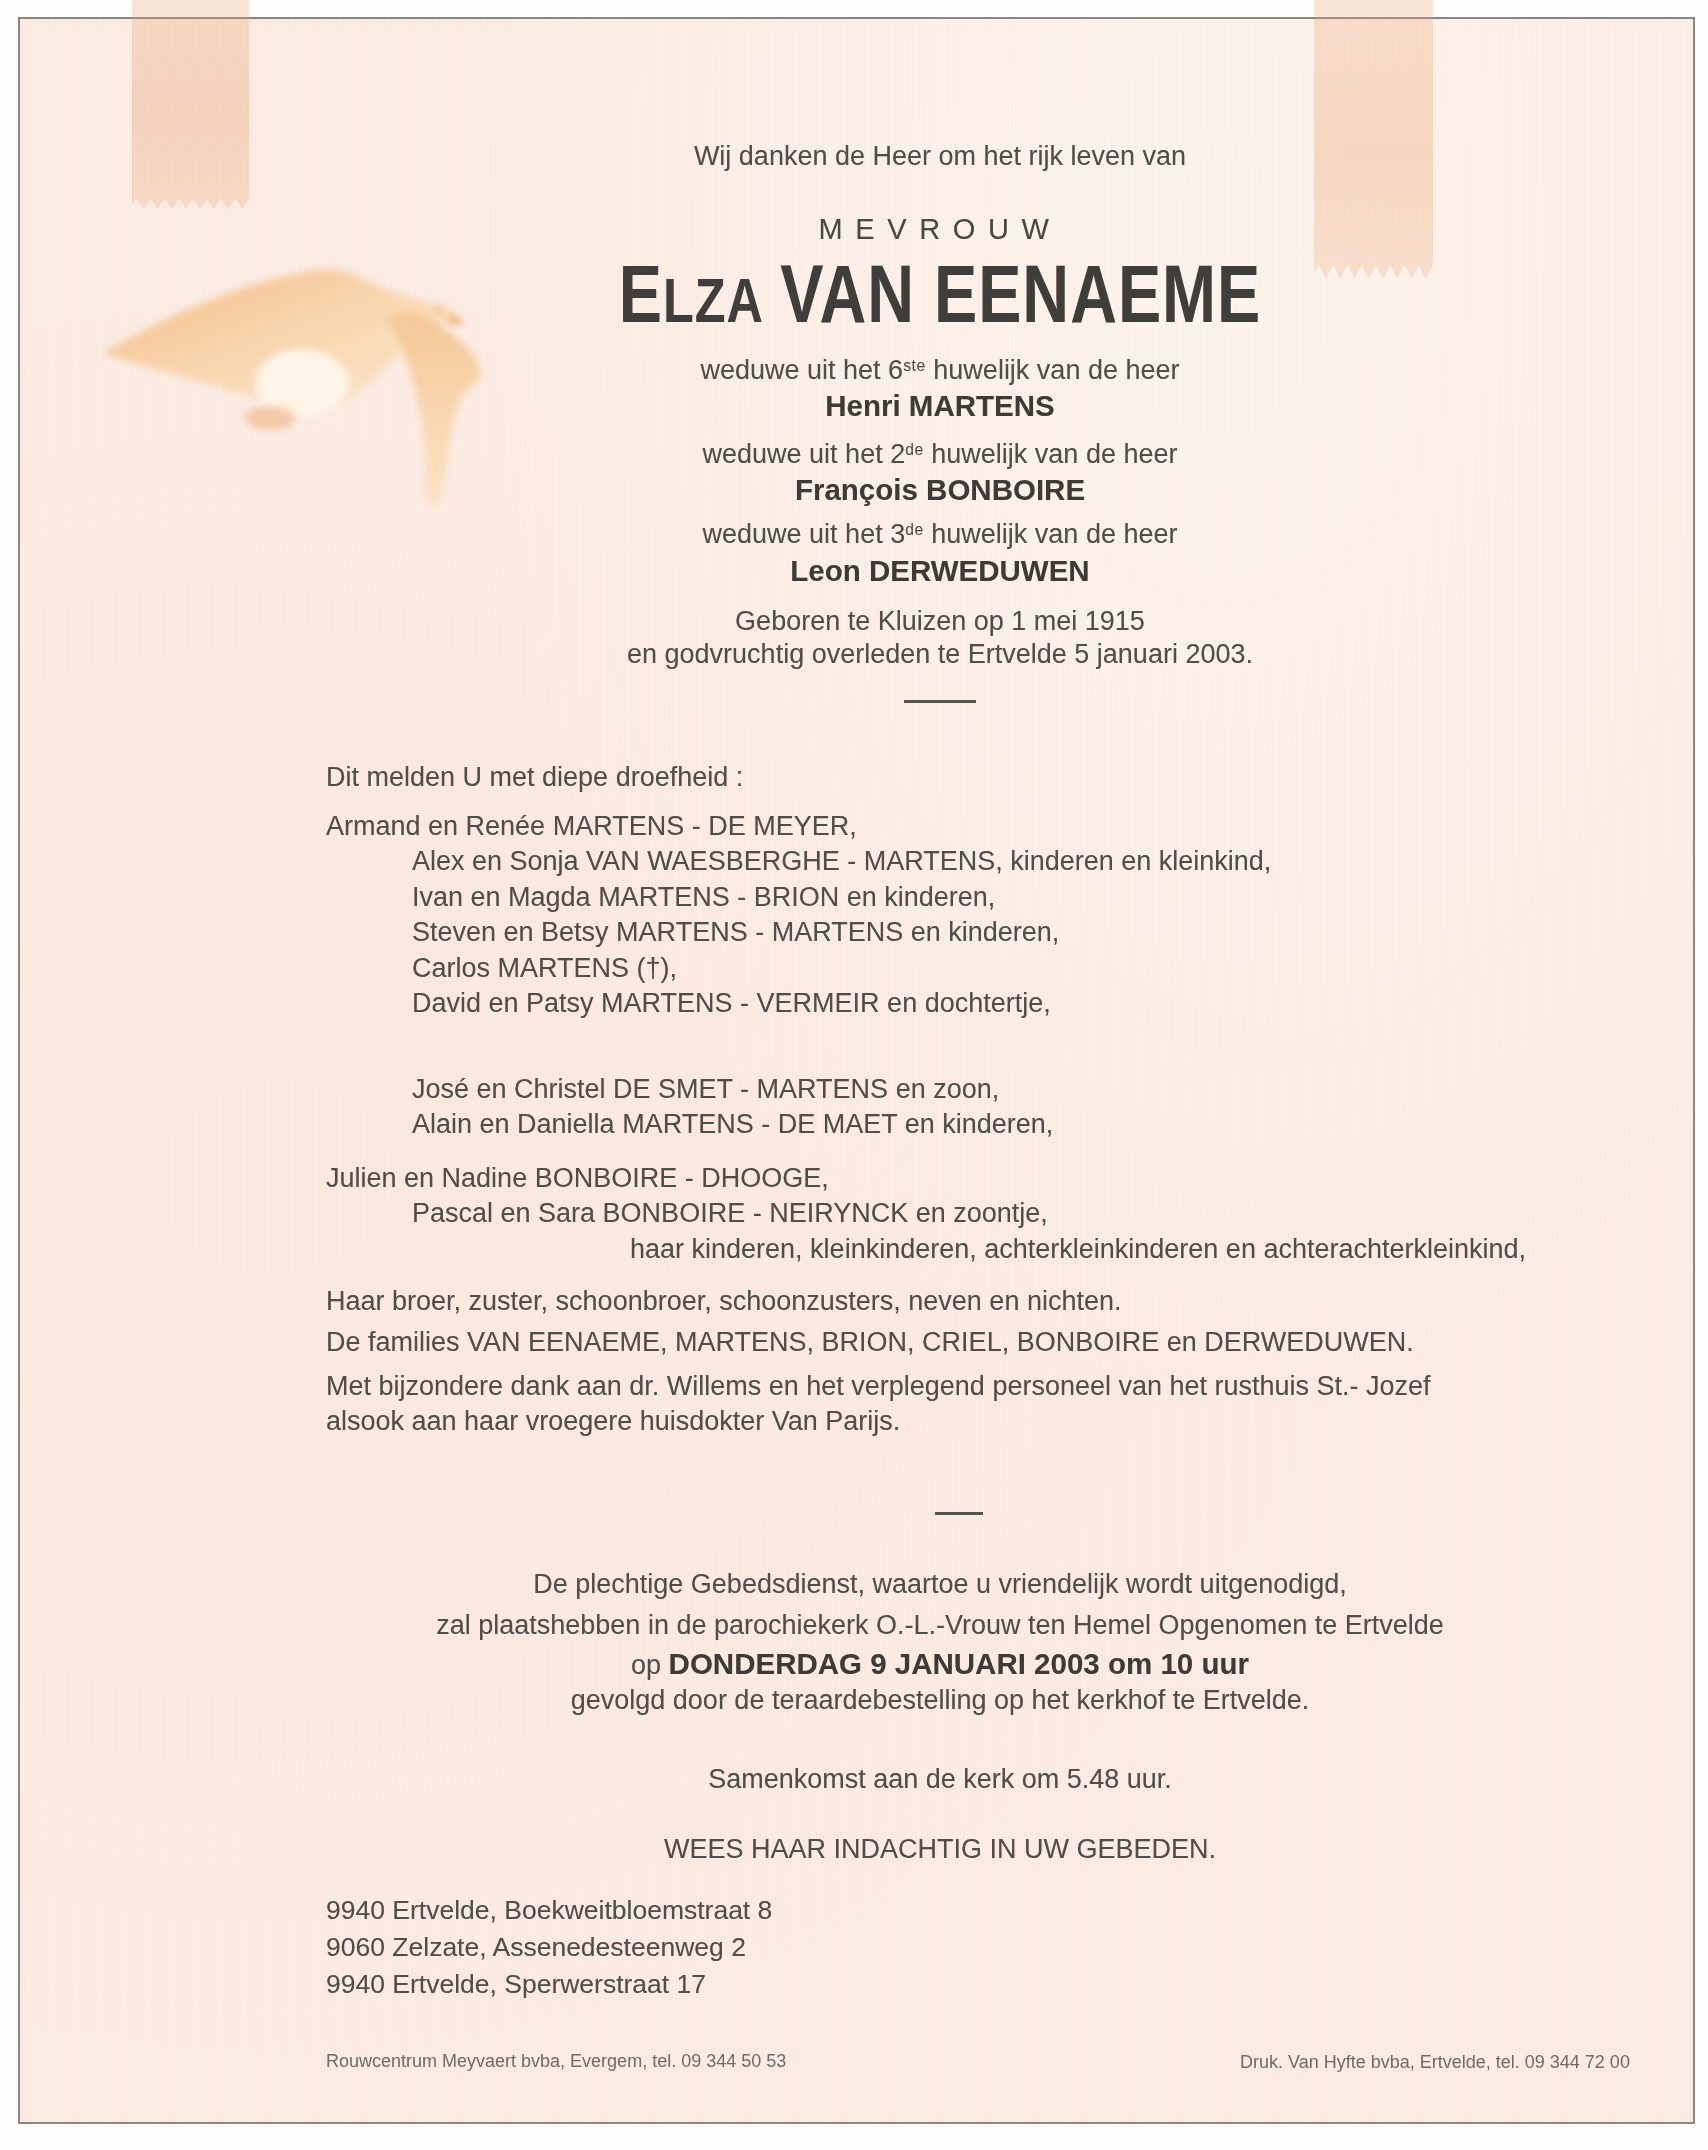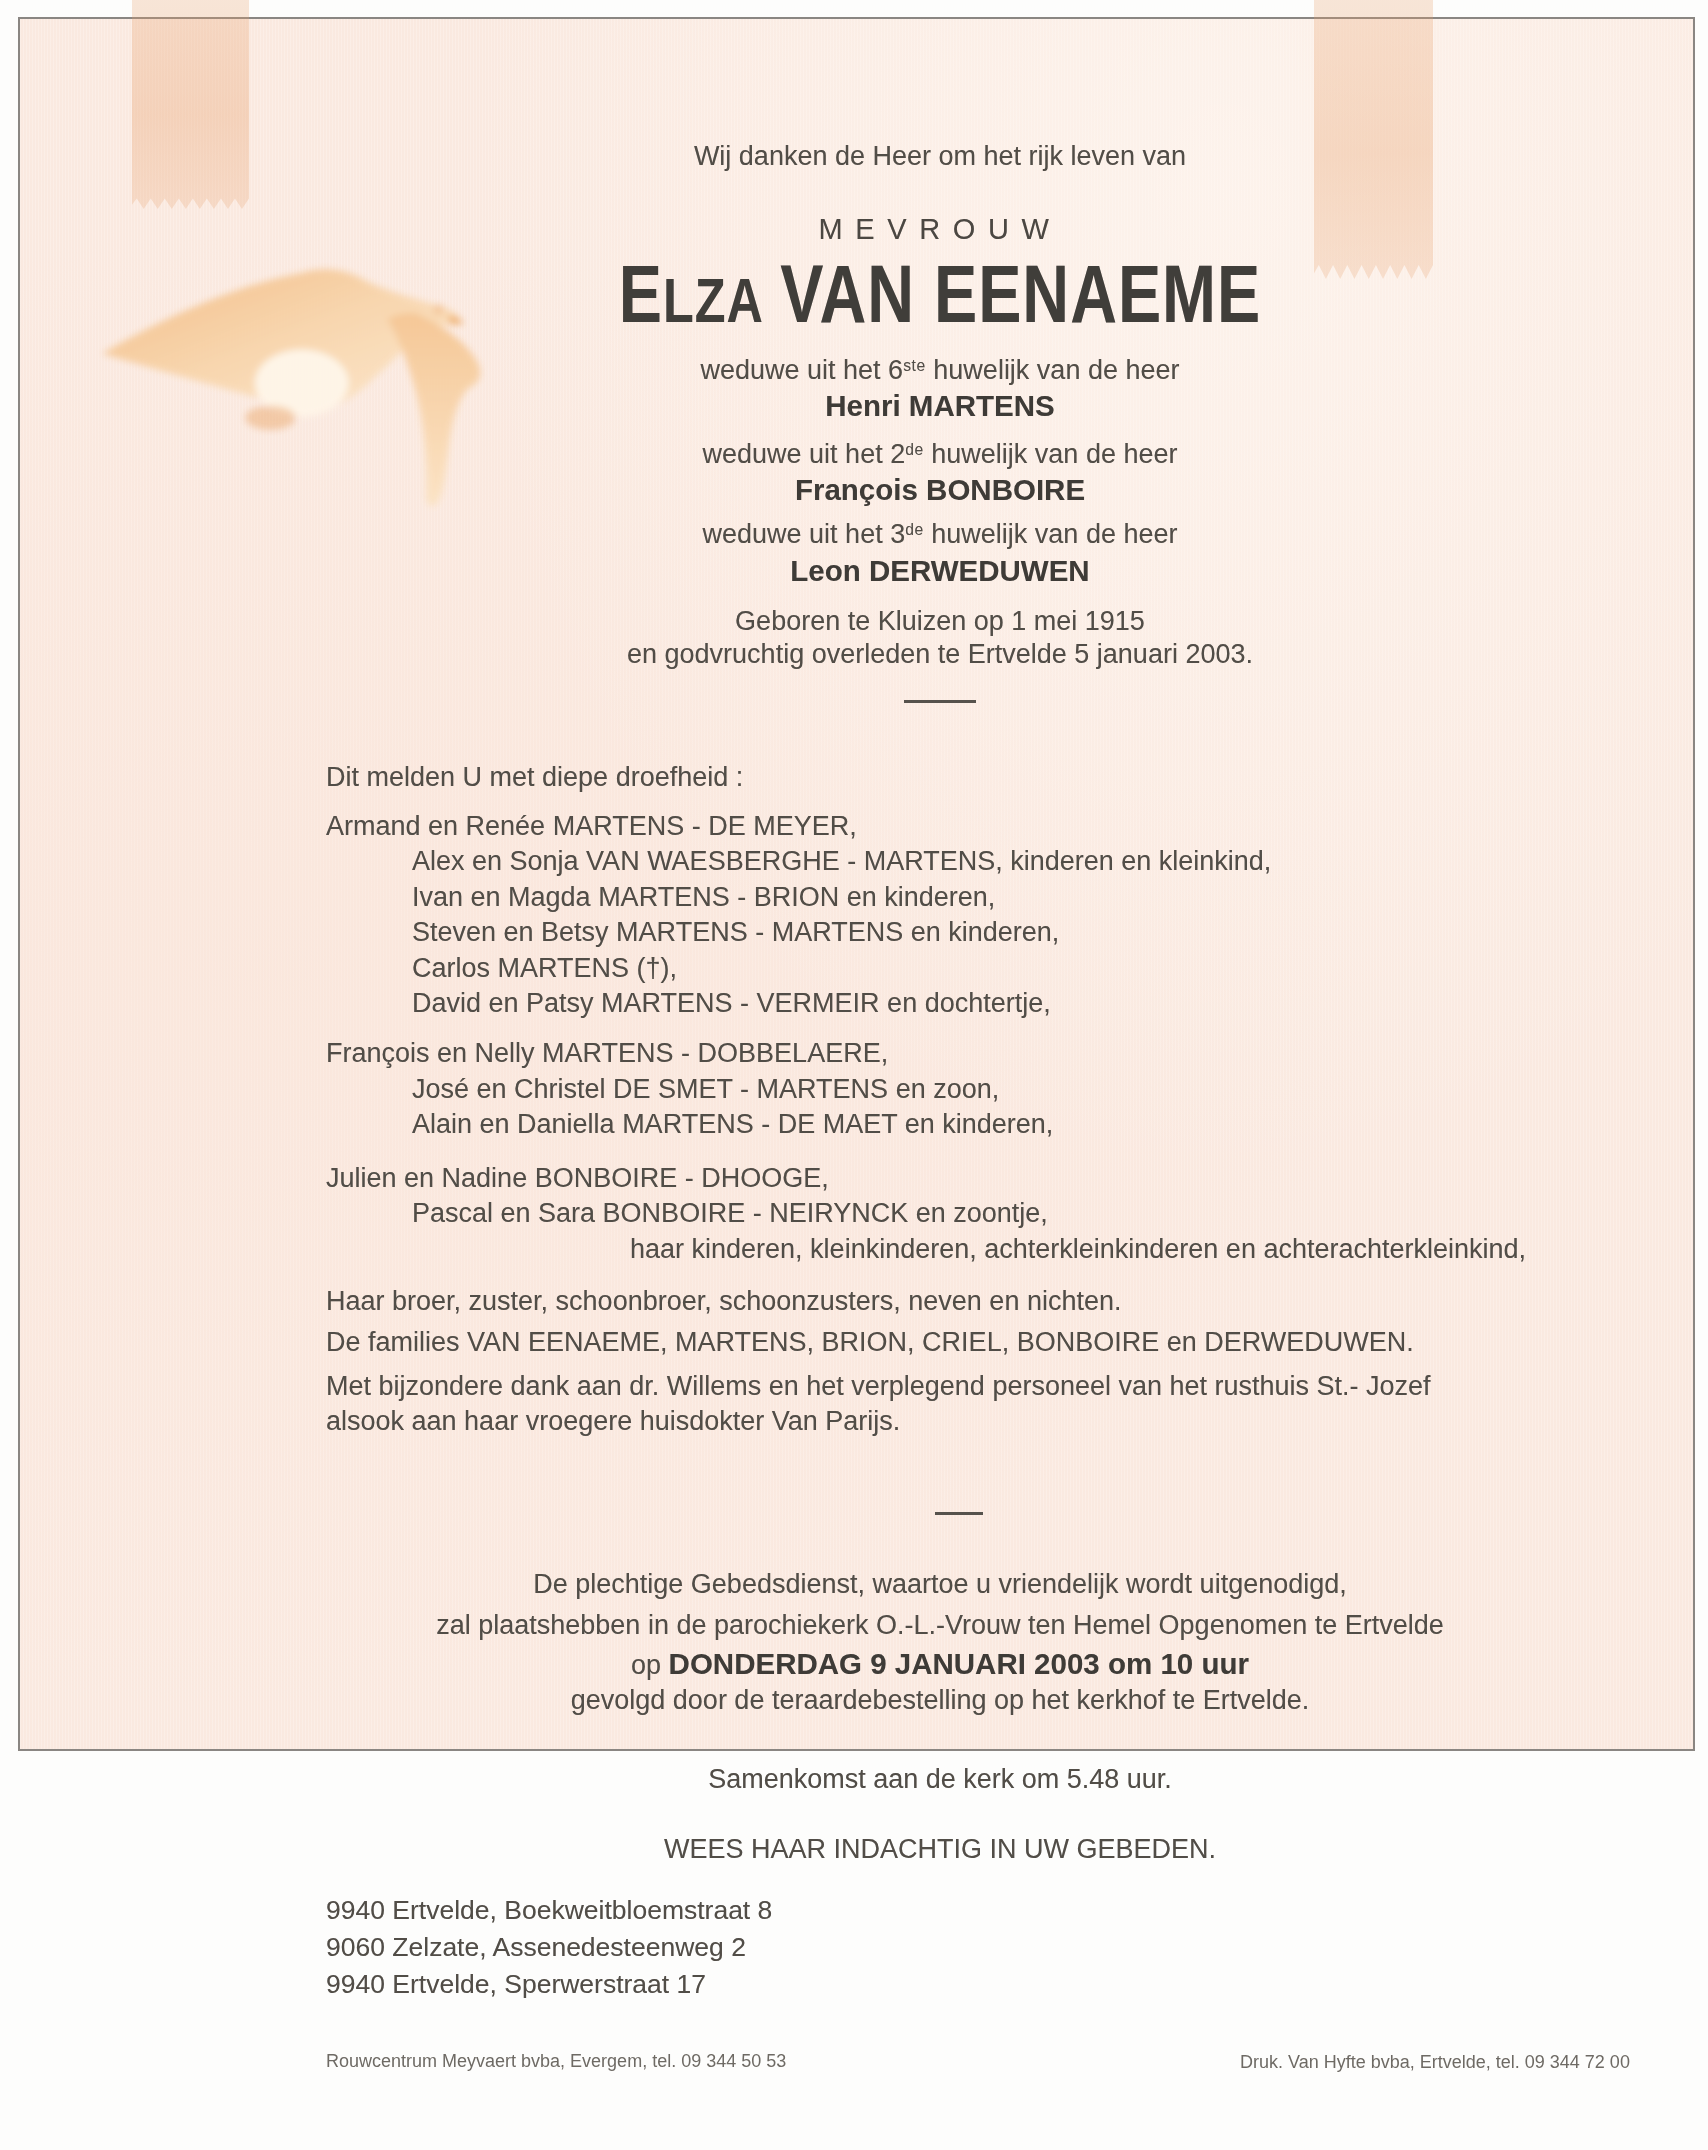--- a/index.html
+++ b/index.html
@@ -3,21 +3,21 @@
 <meta charset="utf-8">
 <style>
   html,body{margin:0;padding:0;}
   body{
     width:1709px;height:2151px;position:relative;overflow:hidden;
     background:#fdfdfc;
     font-family:"Liberation Sans","DejaVu Sans",sans-serif;
     color:#514d47;
   }
   .card{
-    position:absolute;left:18px;top:17px;width:1677px;height:1734px;
+    position:absolute;left:18px;top:17px;width:1677px;height:2107px;
     box-sizing:border-box;border:2.4px solid #8a8682;
     background:
       radial-gradient(ellipse at 72% 10%, rgba(255,250,245,0.55) 0%, rgba(255,250,245,0) 45%),
       radial-gradient(ellipse at 15% 55%, rgba(250,228,216,0.45) 0%, rgba(250,228,216,0) 55%),
       repeating-linear-gradient(90deg, rgba(255,255,255,0.16) 0 1.2px, rgba(242,218,206,0.10) 1.2px 3px),
       #fbebe2;
   }
   .tape{
     position:absolute;top:0;
     background:linear-gradient(180deg, rgba(231,159,106,0.26) 0%, rgba(231,159,106,0.33) 55%, rgba(231,159,106,0.24) 100%);
@@ -104,21 +104,20 @@
 
   <div class="t lft" style="top:745px">Dit melden U met diepe droefheid :</div>
 
   <div class="t lft" style="top:794px">Armand en Renée MARTENS - DE MEYER,</div>
   <div class="t ind" style="top:829px">Alex en Sonja VAN WAESBERGHE - MARTENS, kinderen en kleinkind,</div>
   <div class="t ind" style="top:865px">Ivan en Magda MARTENS - BRION en kinderen,</div>
   <div class="t ind" style="top:900px">Steven en Betsy MARTENS - MARTENS en kinderen,</div>
   <div class="t ind" style="top:936px">Carlos MARTENS (†),</div>
   <div class="t ind" style="top:971px">David en Patsy MARTENS - VERMEIR en dochtertje,</div>
 
-  <div class="t lft" style="top:1021px">François en Nelly MARTENS - DOBBELAERE,</div>
   <div class="t ind" style="top:1057px">José en Christel DE SMET - MARTENS en zoon,</div>
   <div class="t ind" style="top:1092px">Alain en Daniella MARTENS - DE MAET en kinderen,</div>
 
   <div class="t lft" style="top:1146px">Julien en Nadine BONBOIRE - DHOOGE,</div>
   <div class="t ind" style="top:1181px">Pascal en Sara BONBOIRE - NEIRYNCK en zoontje,</div>
   <div class="t ind2" style="top:1217px">haar kinderen, kleinkinderen, achterkleinkinderen en achterachterkleinkind,</div>
 
   <div class="t lft" style="top:1269px">Haar broer, zuster, schoonbroer, schoonzusters, neven en nichten.</div>
   <div class="t lft" style="top:1310px">De families VAN EENAEME, MARTENS, BRION, CRIEL, BONBOIRE en DERWEDUWEN.</div>
   <div class="t lft" style="top:1354px">Met bijzondere dank aan dr. Willems en het verplegend personeel van het rusthuis St.- Jozef</div>

